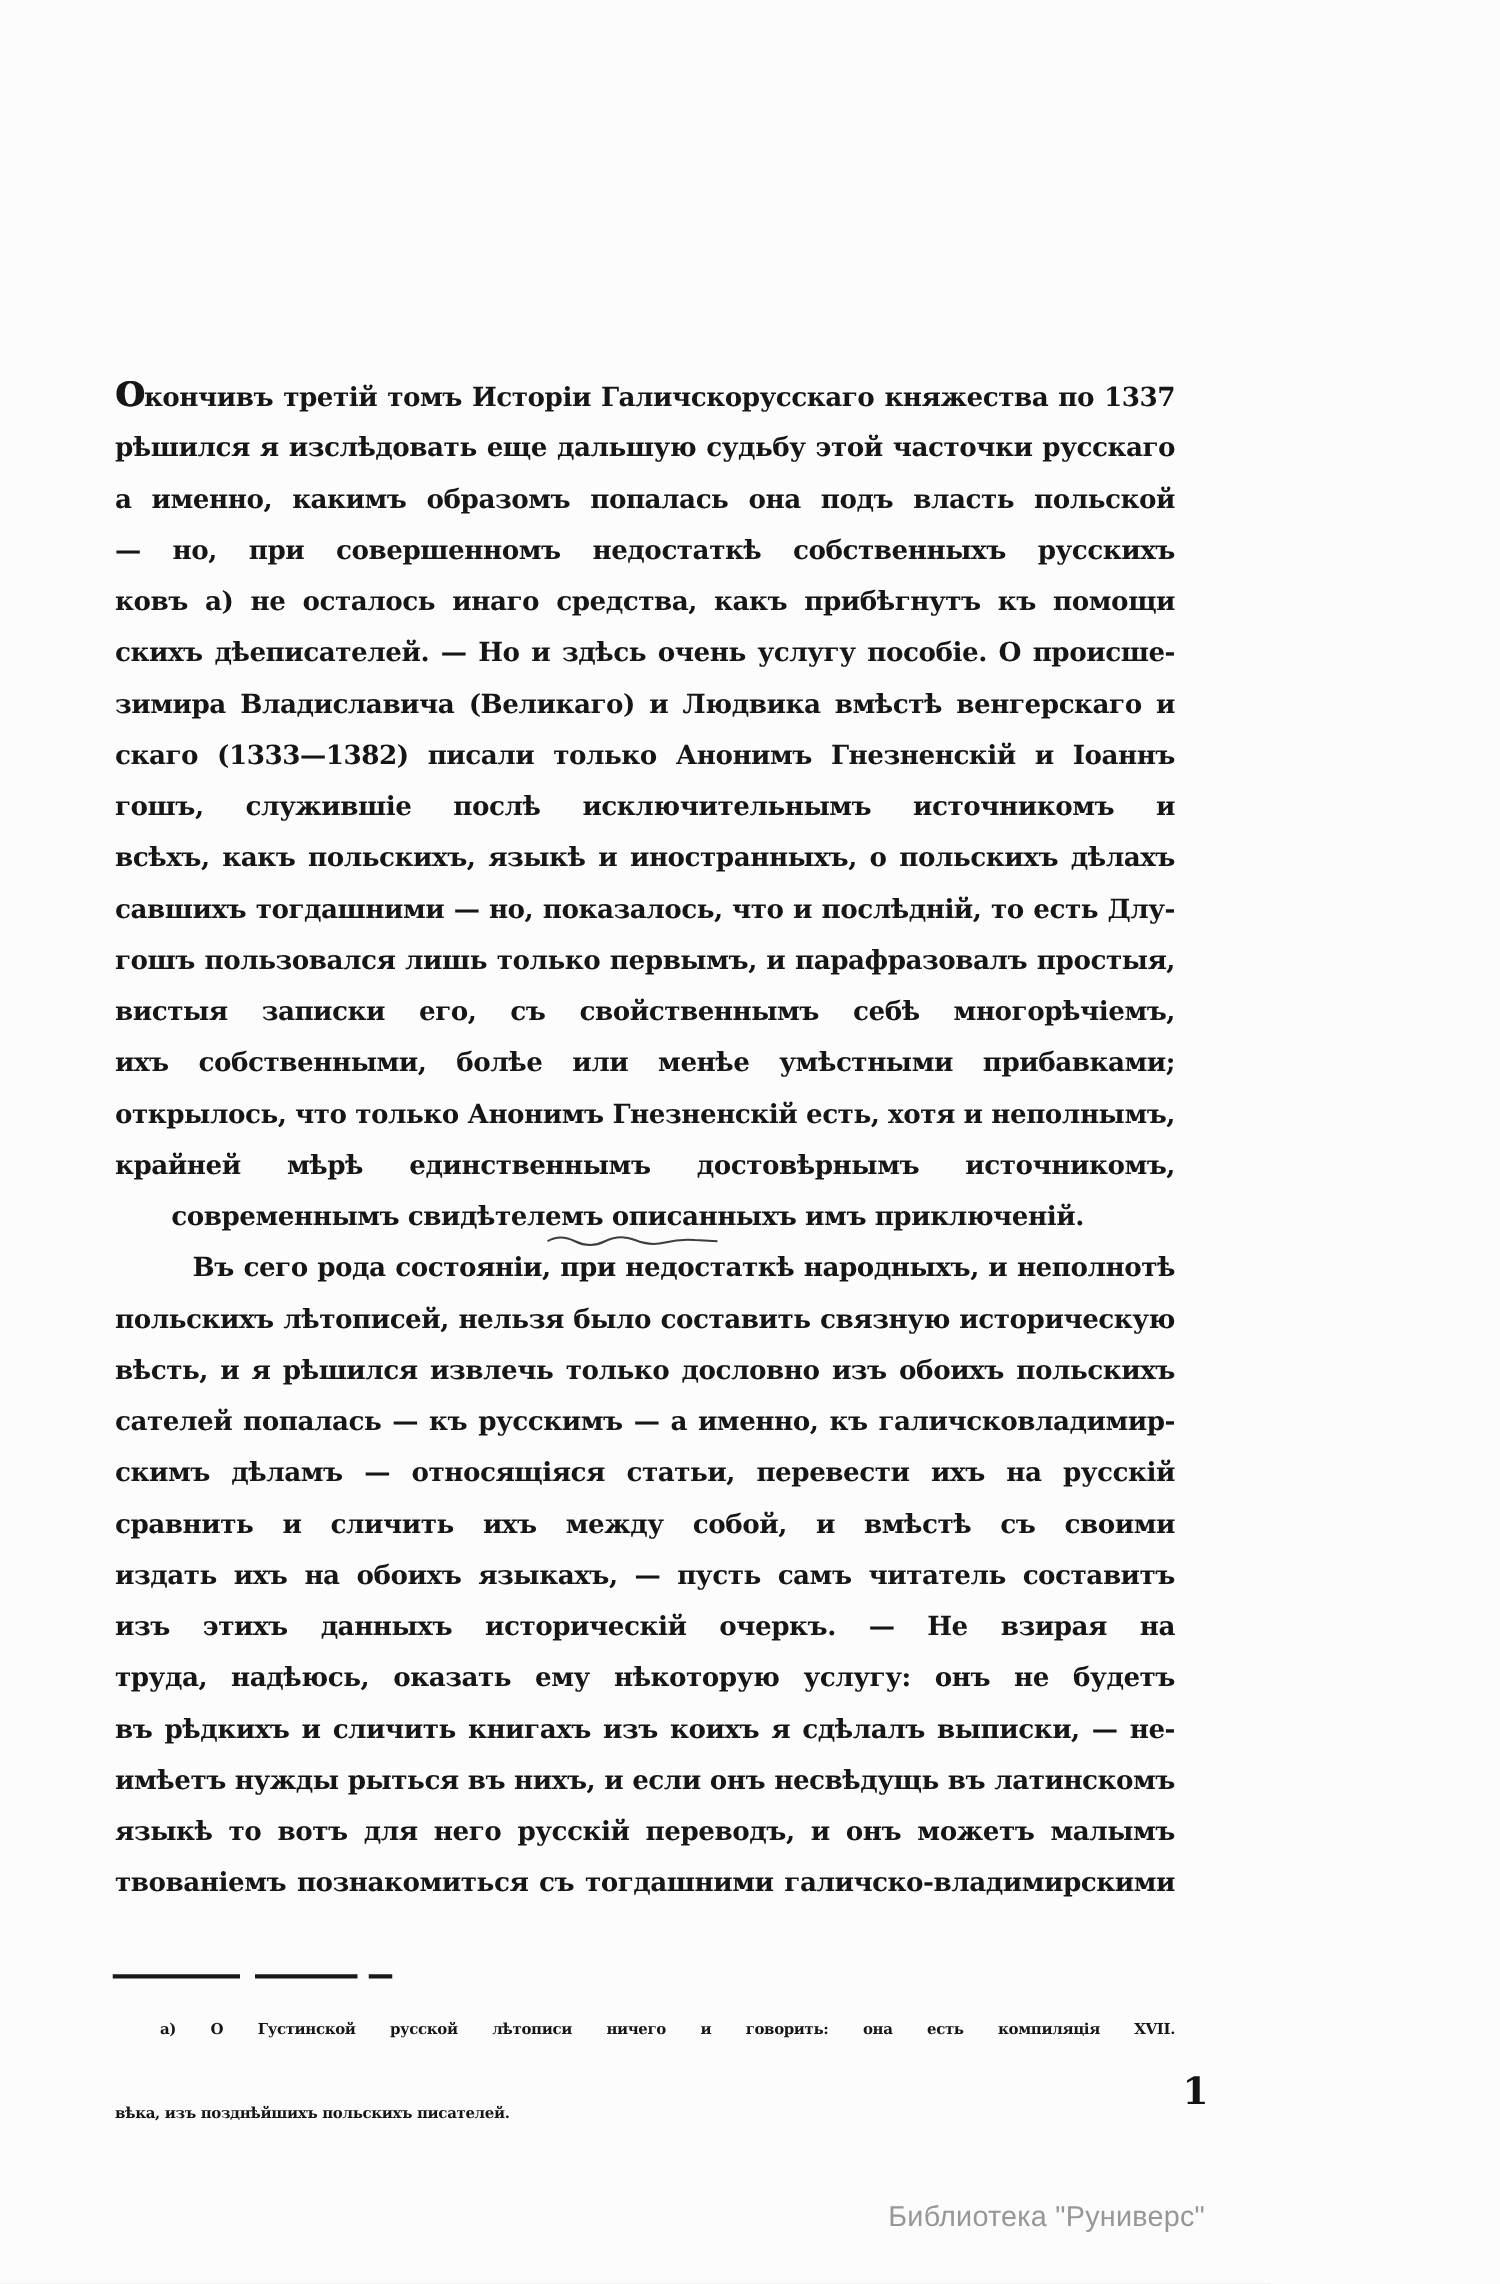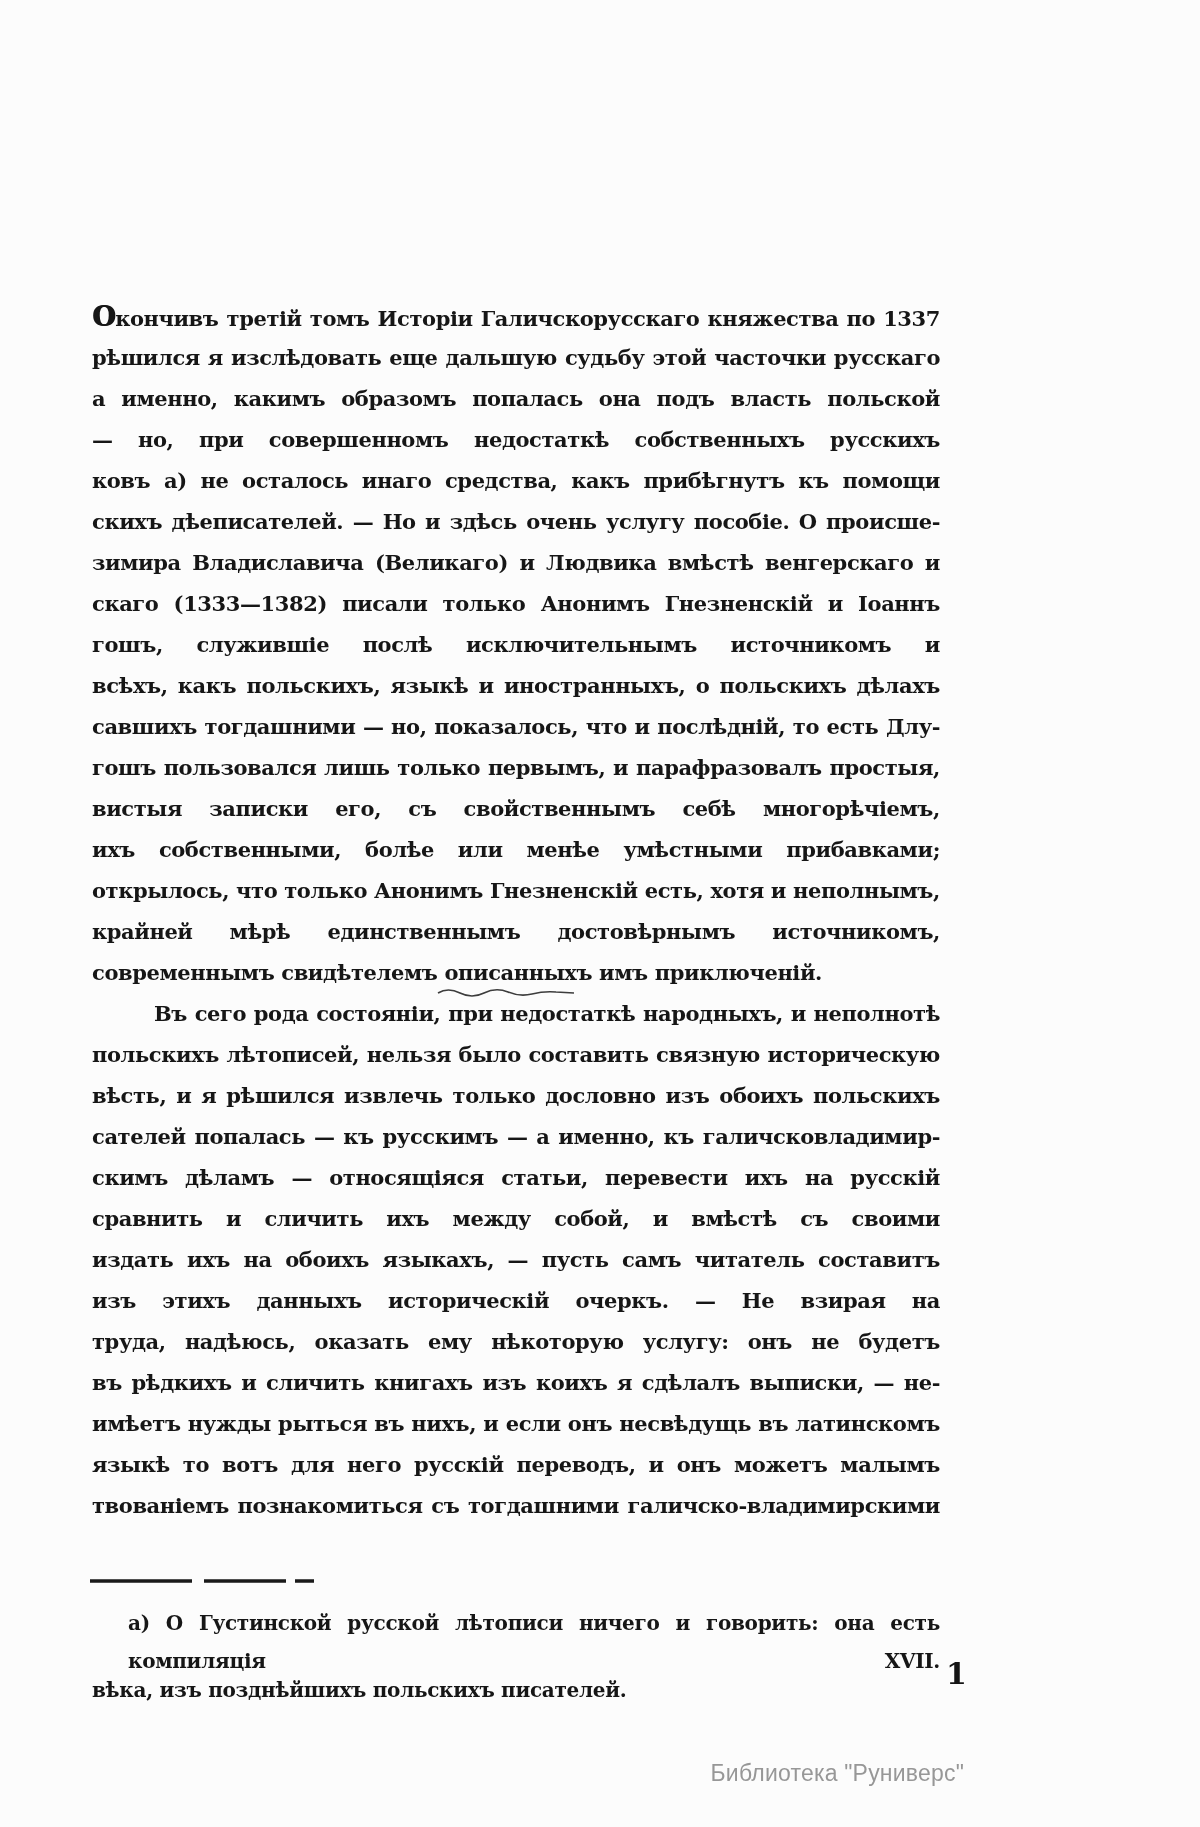--- a/index.html
+++ b/index.html
@@ -22,39 +22,39 @@
     font-size:21px;font-weight:bold;
     letter-spacing:-0.4px;
     text-align:justify;
     -moz-text-align-last:justify;
     text-align-last:justify;
     overflow:hidden;
     white-space:nowrap;
   }
   
   .line{white-space:normal;}
-  .line.end{text-align-last:left;}
+  .line.end{text-align-last:left;margin-left:45px;}
   .line.indent{padding-left:62px;}
   .para1 .line:first-child::first-letter{
     font-size:27px;
     font-weight:bold;
     text-shadow:1px 0 0 #161616;
   }
   .fn-rule{
     position:absolute;left:90px;top:1576px;width:224px;height:10px;
   }
   .pencil-mark{
     position:absolute;left:436px;top:986px;width:140px;height:12px;opacity:.85;
   }
   .footnote{
     position:absolute;left:92px;top:1604px;width:848px;
   }
   .fn-line{
     height:38px;line-height:38px;
-    font-size:20px;font-weight:bold;
+    font-size:12px;font-weight:bold;
     letter-spacing:-0.3px;
   }
   .fn-line.fn-first{
     padding-left:36px;
     text-align:justify;
     -moz-text-align-last:justify;
     text-align-last:justify;
   }
   .fn-line.fn-last{text-align:left;margin-top:29px;}
   .page-number{

